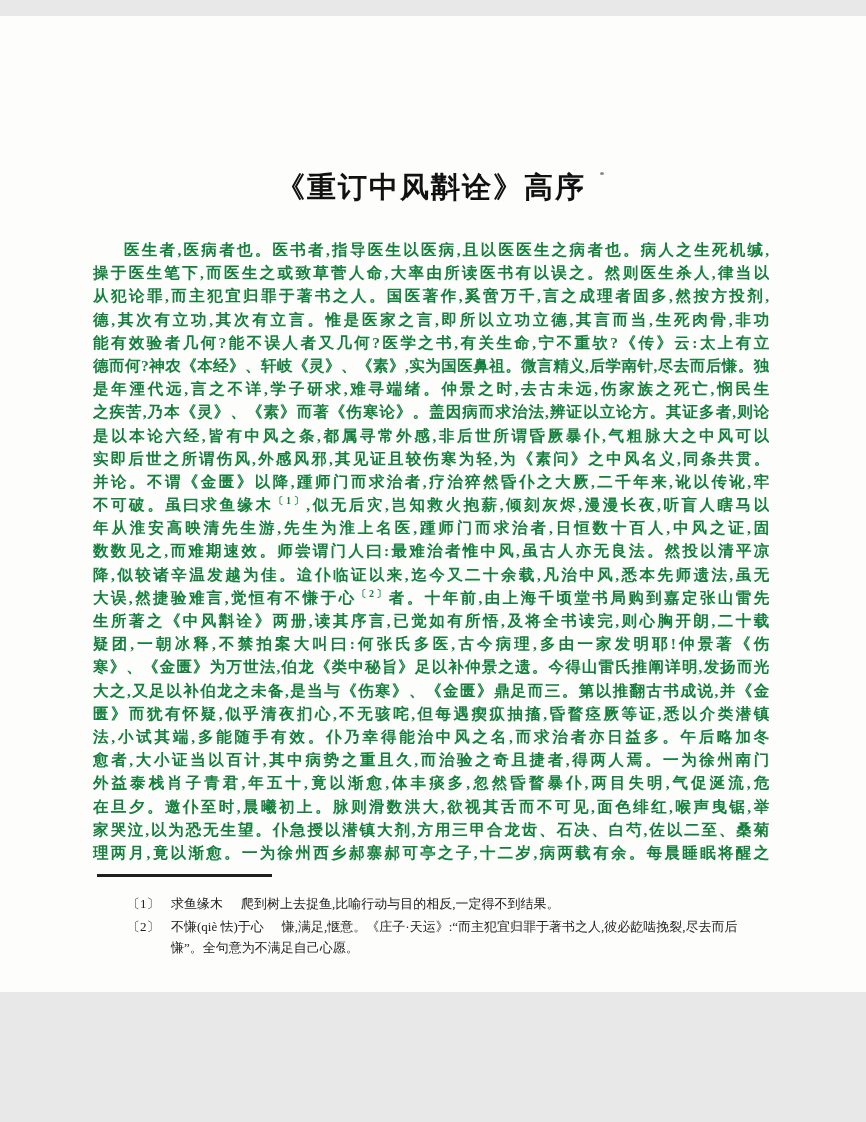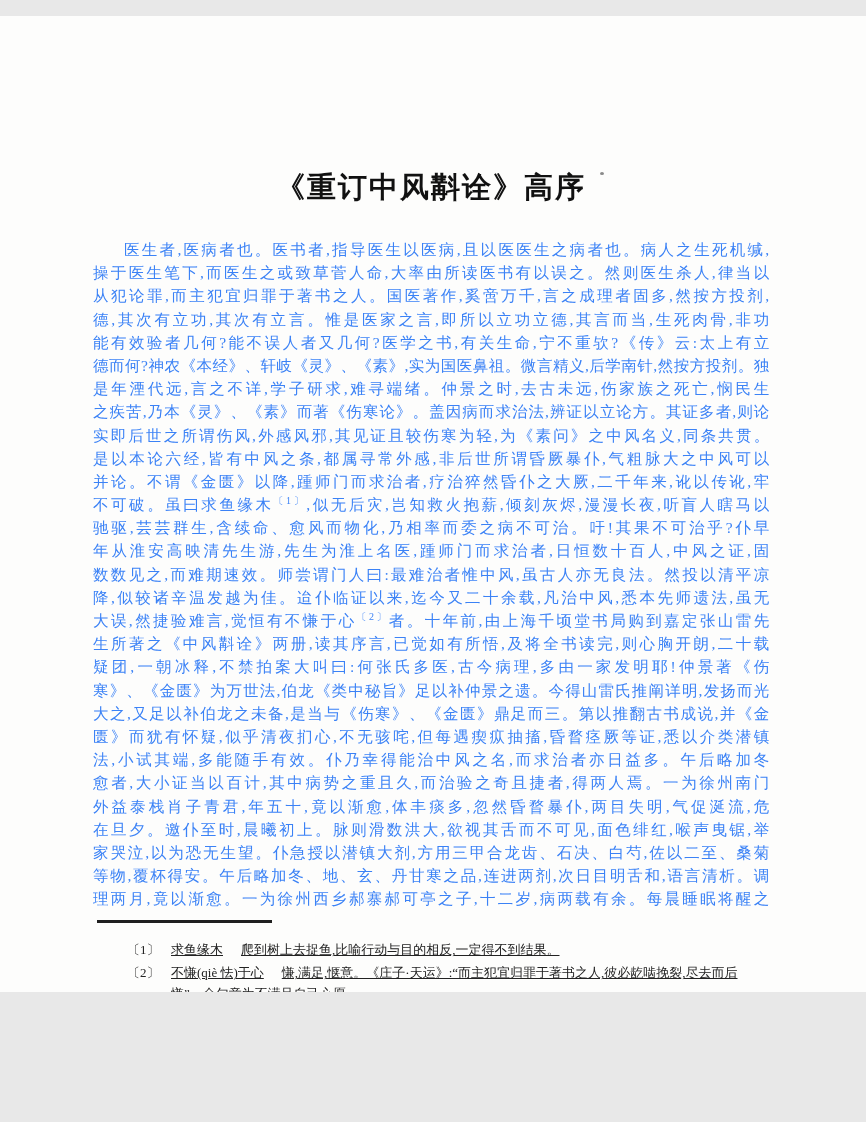--- a/index.html
+++ b/index.html
@@ -29,21 +29,22 @@
   }
   .body-lines { margin-top:0; }
   .line {
     font-size:15.5px;
     letter-spacing:-0.2px;
     line-height:23.2px;
     height:23.2px;
     text-align:justify;
     text-align-last:justify;
     overflow:hidden;
-    color:#3b82f6;
+    color:#15803d;
+    font-weight:bold;
   }
   .line.first-line { text-indent:31px; }
   .line sup {
     font-size:10px;
     vertical-align:super;
     line-height:0;
   }
   .fn-rule {
     width:175px; height:3px;
     background:#1f1f1f;
@@ -54,21 +55,21 @@
     margin-right:6px;
   }
   .fn-item {
     display:flex;
     font-size:13px;
     line-height:21px;
     color:#222;
     margin-bottom:2px;
   }
   .fn-marker { flex:none; width:44px; }
-  .fn-body { flex:1;text-decoration:underline; }
+  .fn-body { flex:1; }
   .fn-term { margin-right:18px; }
   .page-number {
     position:absolute;
     left:0; top:995px;
     width:769px;
     text-align:right;
     padding-right:100px;
     font-size:15px;
     letter-spacing:1px;
     color:#161616;
@@ -89,43 +90,41 @@
 
   <div class="content">
     <h1 class="title">《重订中风斠诠》高序</h1>
 
     <div class="body-lines">
       <div class="line first-line">医生者,医病者也。医书者,指导医生以医病,且以医医生之病者也。病人之生死机缄,</div>
       <div class="line">操于医生笔下,而医生之或致草菅人命,大率由所读医书有以误之。然则医生杀人,律当以</div>
       <div class="line">从犯论罪,而主犯宜归罪于著书之人。国医著作,奚啻万千,言之成理者固多,然按方投剂,</div>
       <div class="line">德,其次有立功,其次有立言。惟是医家之言,即所以立功立德,其言而当,生死肉骨,非功</div>
       <div class="line">能有效验者几何?能不误人者又几何?医学之书,有关生命,宁不重欤?《传》云:太上有立</div>
-      <div class="line">德而何?神农《本经》、轩岐《灵》、《素》,实为国医鼻祖。微言精义,后学南针,然按方投剂。独</div>
+      <div class="line">德而何?神农《本经》、轩岐《灵》、《素》,实为国医鼻祖。微言精义,后学南针,尽去而后慊。独</div>
       <div class="line">是年湮代远,言之不详,学子研求,难寻端绪。仲景之时,去古未远,伤家族之死亡,悯民生</div>
       <div class="line">之疾苦,乃本《灵》、《素》而著《伤寒论》。盖因病而求治法,辨证以立论方。其证多者,则论</div>
+      <div class="line">是以本论六经,皆有中风之条,都属寻常外感,非后世所谓昏厥暴仆,气粗脉大之中风可以</div>
       <div class="line">实即后世之所谓伤风,外感风邪,其见证且较伤寒为轻,为《素问》之中风名义,同条共贯。</div>
-      <div class="line">是以本论六经,皆有中风之条,都属寻常外感,非后世所谓昏厥暴仆,气粗脉大之中风可以</div>
       <div class="line">并论。不谓《金匮》以降,踵师门而求治者,疗治猝然昏仆之大厥,二千年来,讹以传讹,牢</div>
       <div class="line">不可破。虽曰求鱼缘木<sup>〔1〕</sup>,似无后灾,岂知救火抱薪,倾刻灰烬,漫漫长夜,听盲人瞎马以</div>
-      <div class="line">驰驱,芸芸群生,含续命、愈风而物化,乃相率而委之病不可治。吁!其果不可治乎?仆早</div>
       <div class="line">年从淮安高映清先生游,先生为淮上名医,踵师门而求治者,日恒数十百人,中风之证,固</div>
       <div class="line">数数见之,而难期速效。师尝谓门人曰:最难治者惟中风,虽古人亦无良法。然投以清平凉</div>
       <div class="line">降,似较诸辛温发越为佳。迨仆临证以来,迄今又二十余载,凡治中风,悉本先师遗法,虽无</div>
       <div class="line">大误,然捷验难言,觉恒有不慊于心<sup>〔2〕</sup>者。十年前,由上海千顷堂书局购到嘉定张山雷先</div>
       <div class="line">生所著之《中风斠诠》两册,读其序言,已觉如有所悟,及将全书读完,则心胸开朗,二十载</div>
       <div class="line">疑团,一朝冰释,不禁拍案大叫曰:何张氏多医,古今病理,多由一家发明耶!仲景著《伤</div>
       <div class="line">寒》、《金匮》为万世法,伯龙《类中秘旨》足以补仲景之遗。今得山雷氏推阐详明,发扬而光</div>
       <div class="line">大之,又足以补伯龙之未备,是当与《伤寒》、《金匮》鼎足而三。第以推翻古书成说,并《金</div>
       <div class="line">匮》而犹有怀疑,似乎清夜扪心,不无骇咤,但每遇瘈疭抽搐,昏瞀痉厥等证,悉以介类潜镇</div>
       <div class="line">法,小试其端,多能随手有效。仆乃幸得能治中风之名,而求治者亦日益多。午后略加冬</div>
       <div class="line">愈者,大小证当以百计,其中病势之重且久,而治验之奇且捷者,得两人焉。一为徐州南门</div>
       <div class="line">外益泰栈肖子青君,年五十,竟以渐愈,体丰痰多,忽然昏瞀暴仆,两目失明,气促涎流,危</div>
       <div class="line">在旦夕。邀仆至时,晨曦初上。脉则滑数洪大,欲视其舌而不可见,面色绯红,喉声曳锯,举</div>
       <div class="line">家哭泣,以为恐无生望。仆急授以潜镇大剂,方用三甲合龙齿、石决、白芍,佐以二至、桑菊</div>
-      <div class="line">等物,覆杯得安。午后略加冬、地、玄、丹甘寒之品,连进两剂,次日目明舌和,语言清析。调</div>
       <div class="line">理两月,竟以渐愈。一为徐州西乡郝寨郝可亭之子,十二岁,病两载有余。每晨睡眠将醒之</div>
     </div>
 
     <div class="fn-rule"></div>
 
     <div class="footnotes">
       <div class="fn-item">
         <span class="fn-marker">〔1〕</span>
         <span class="fn-body"><span class="fn-term">求鱼缘木</span><span class="fn-text">爬到树上去捉鱼,比喻行动与目的相反,一定得不到结果。</span></span>
       </div>

